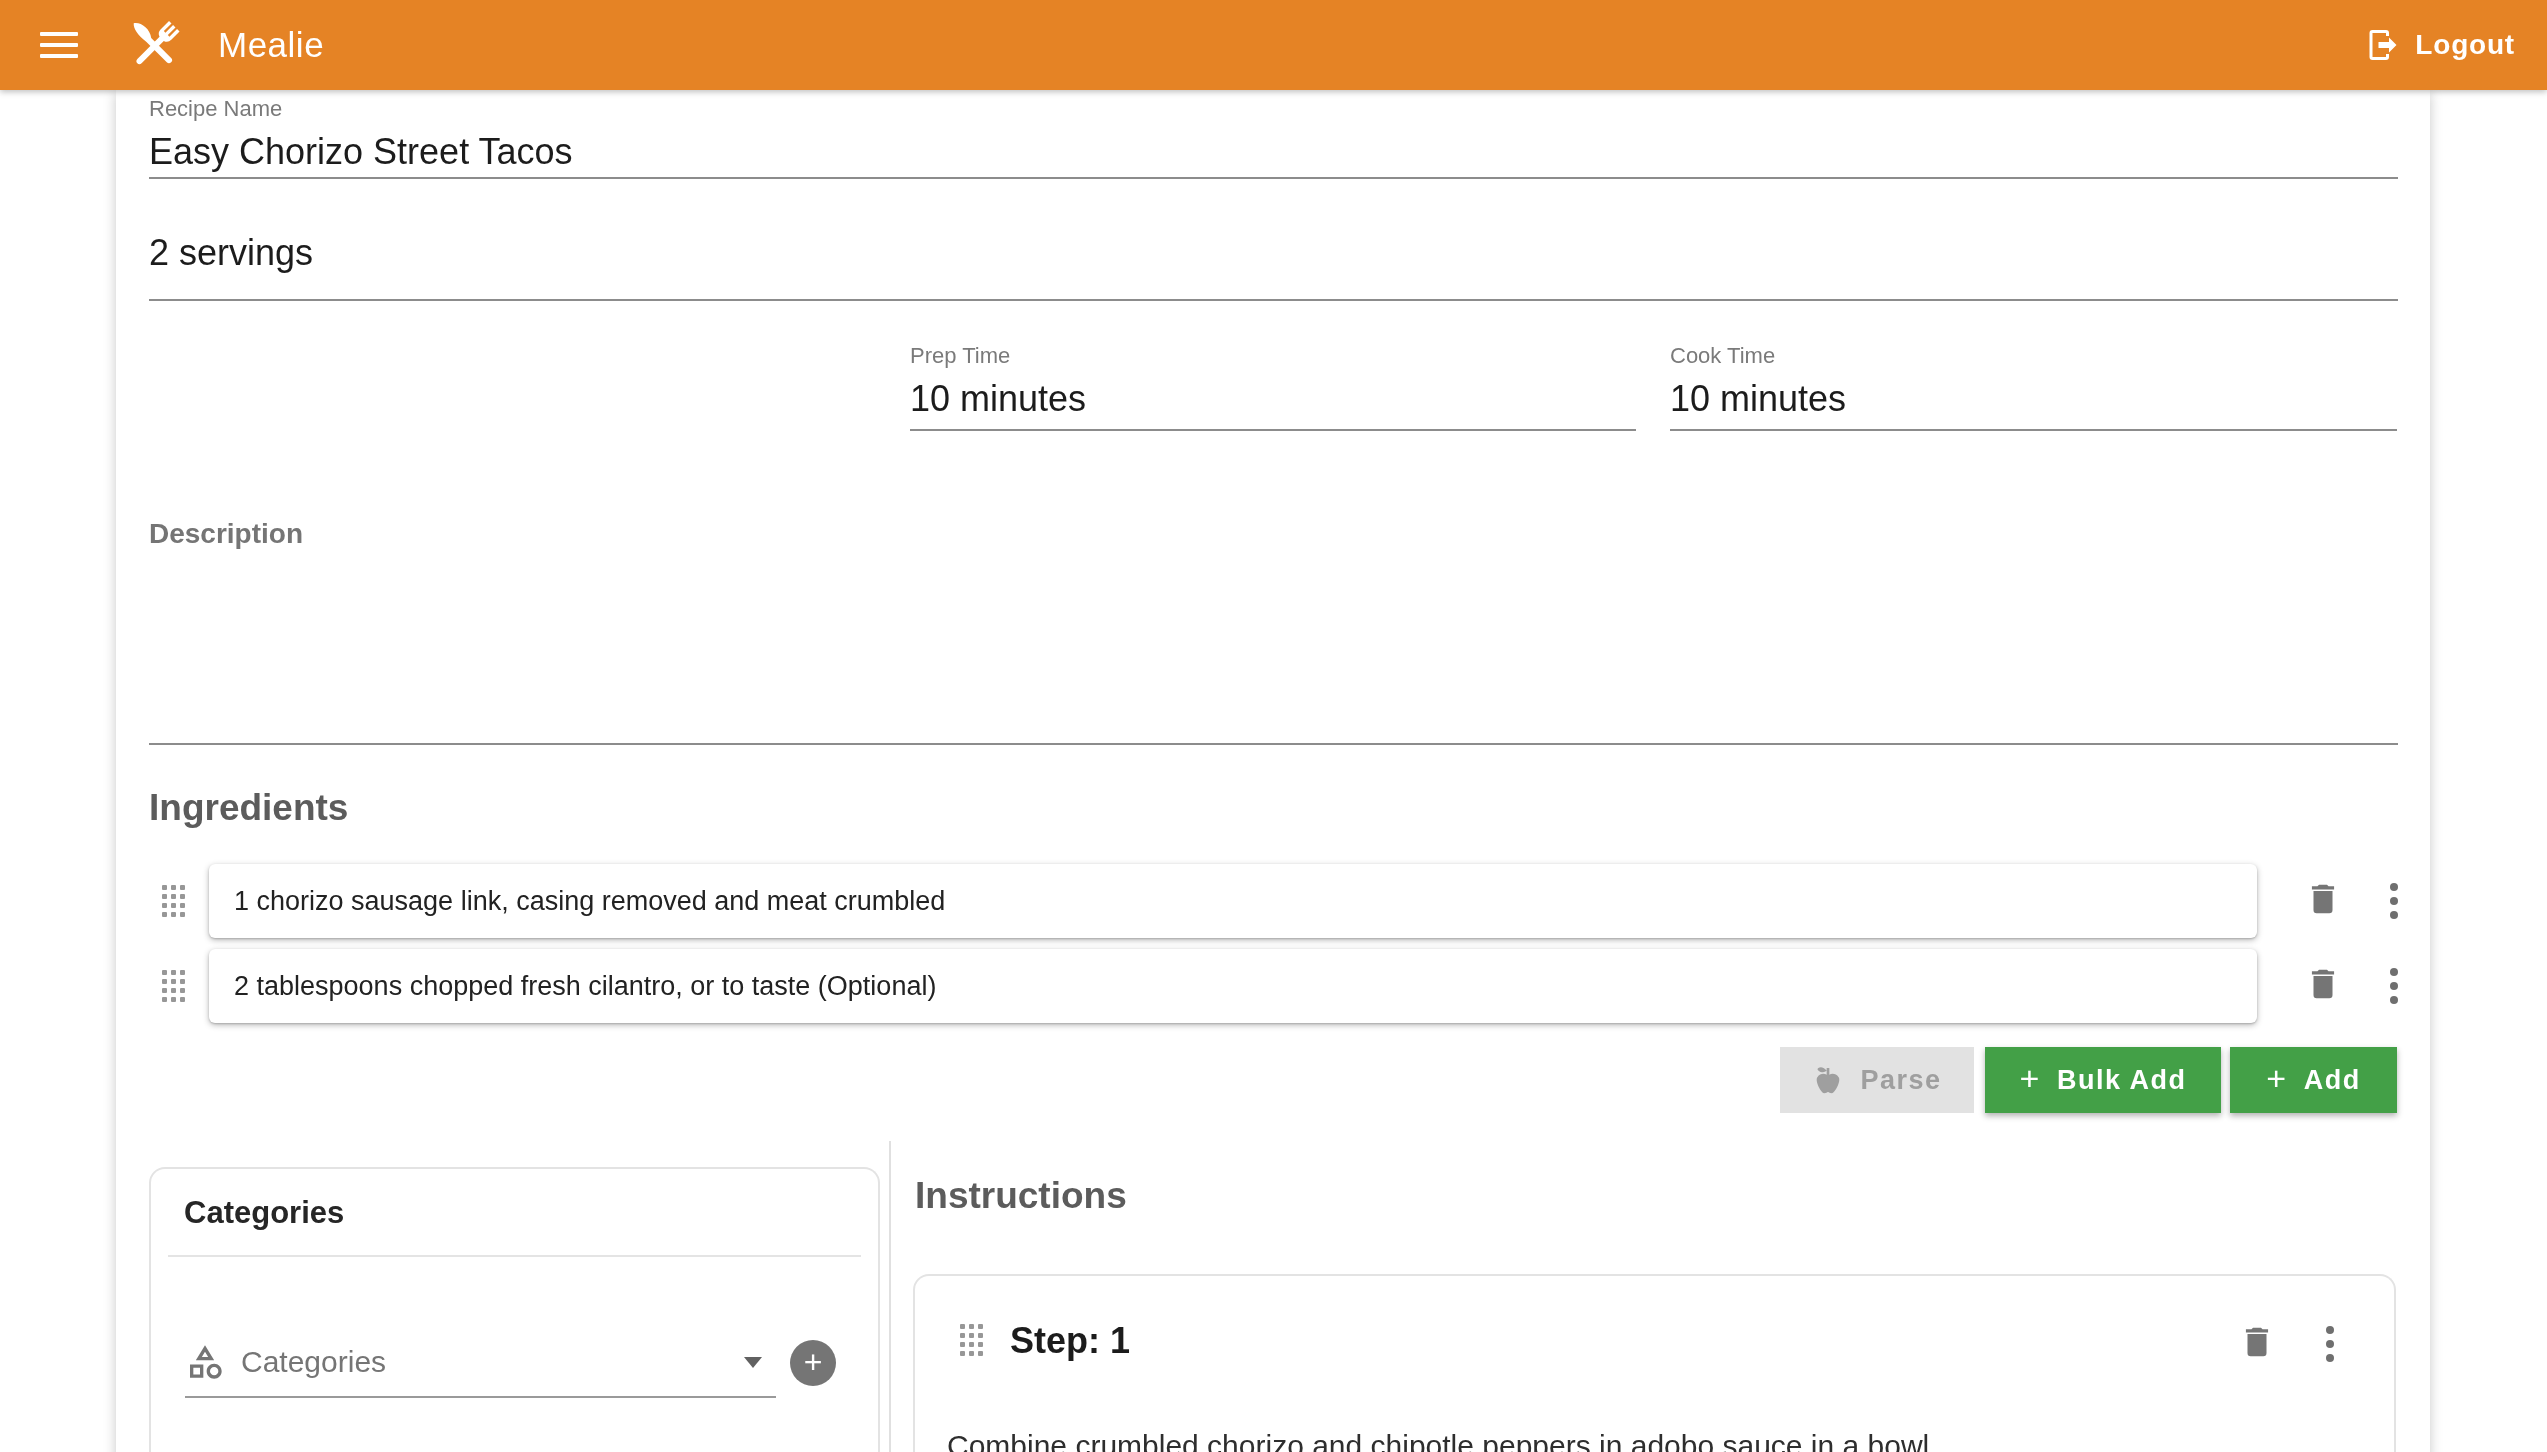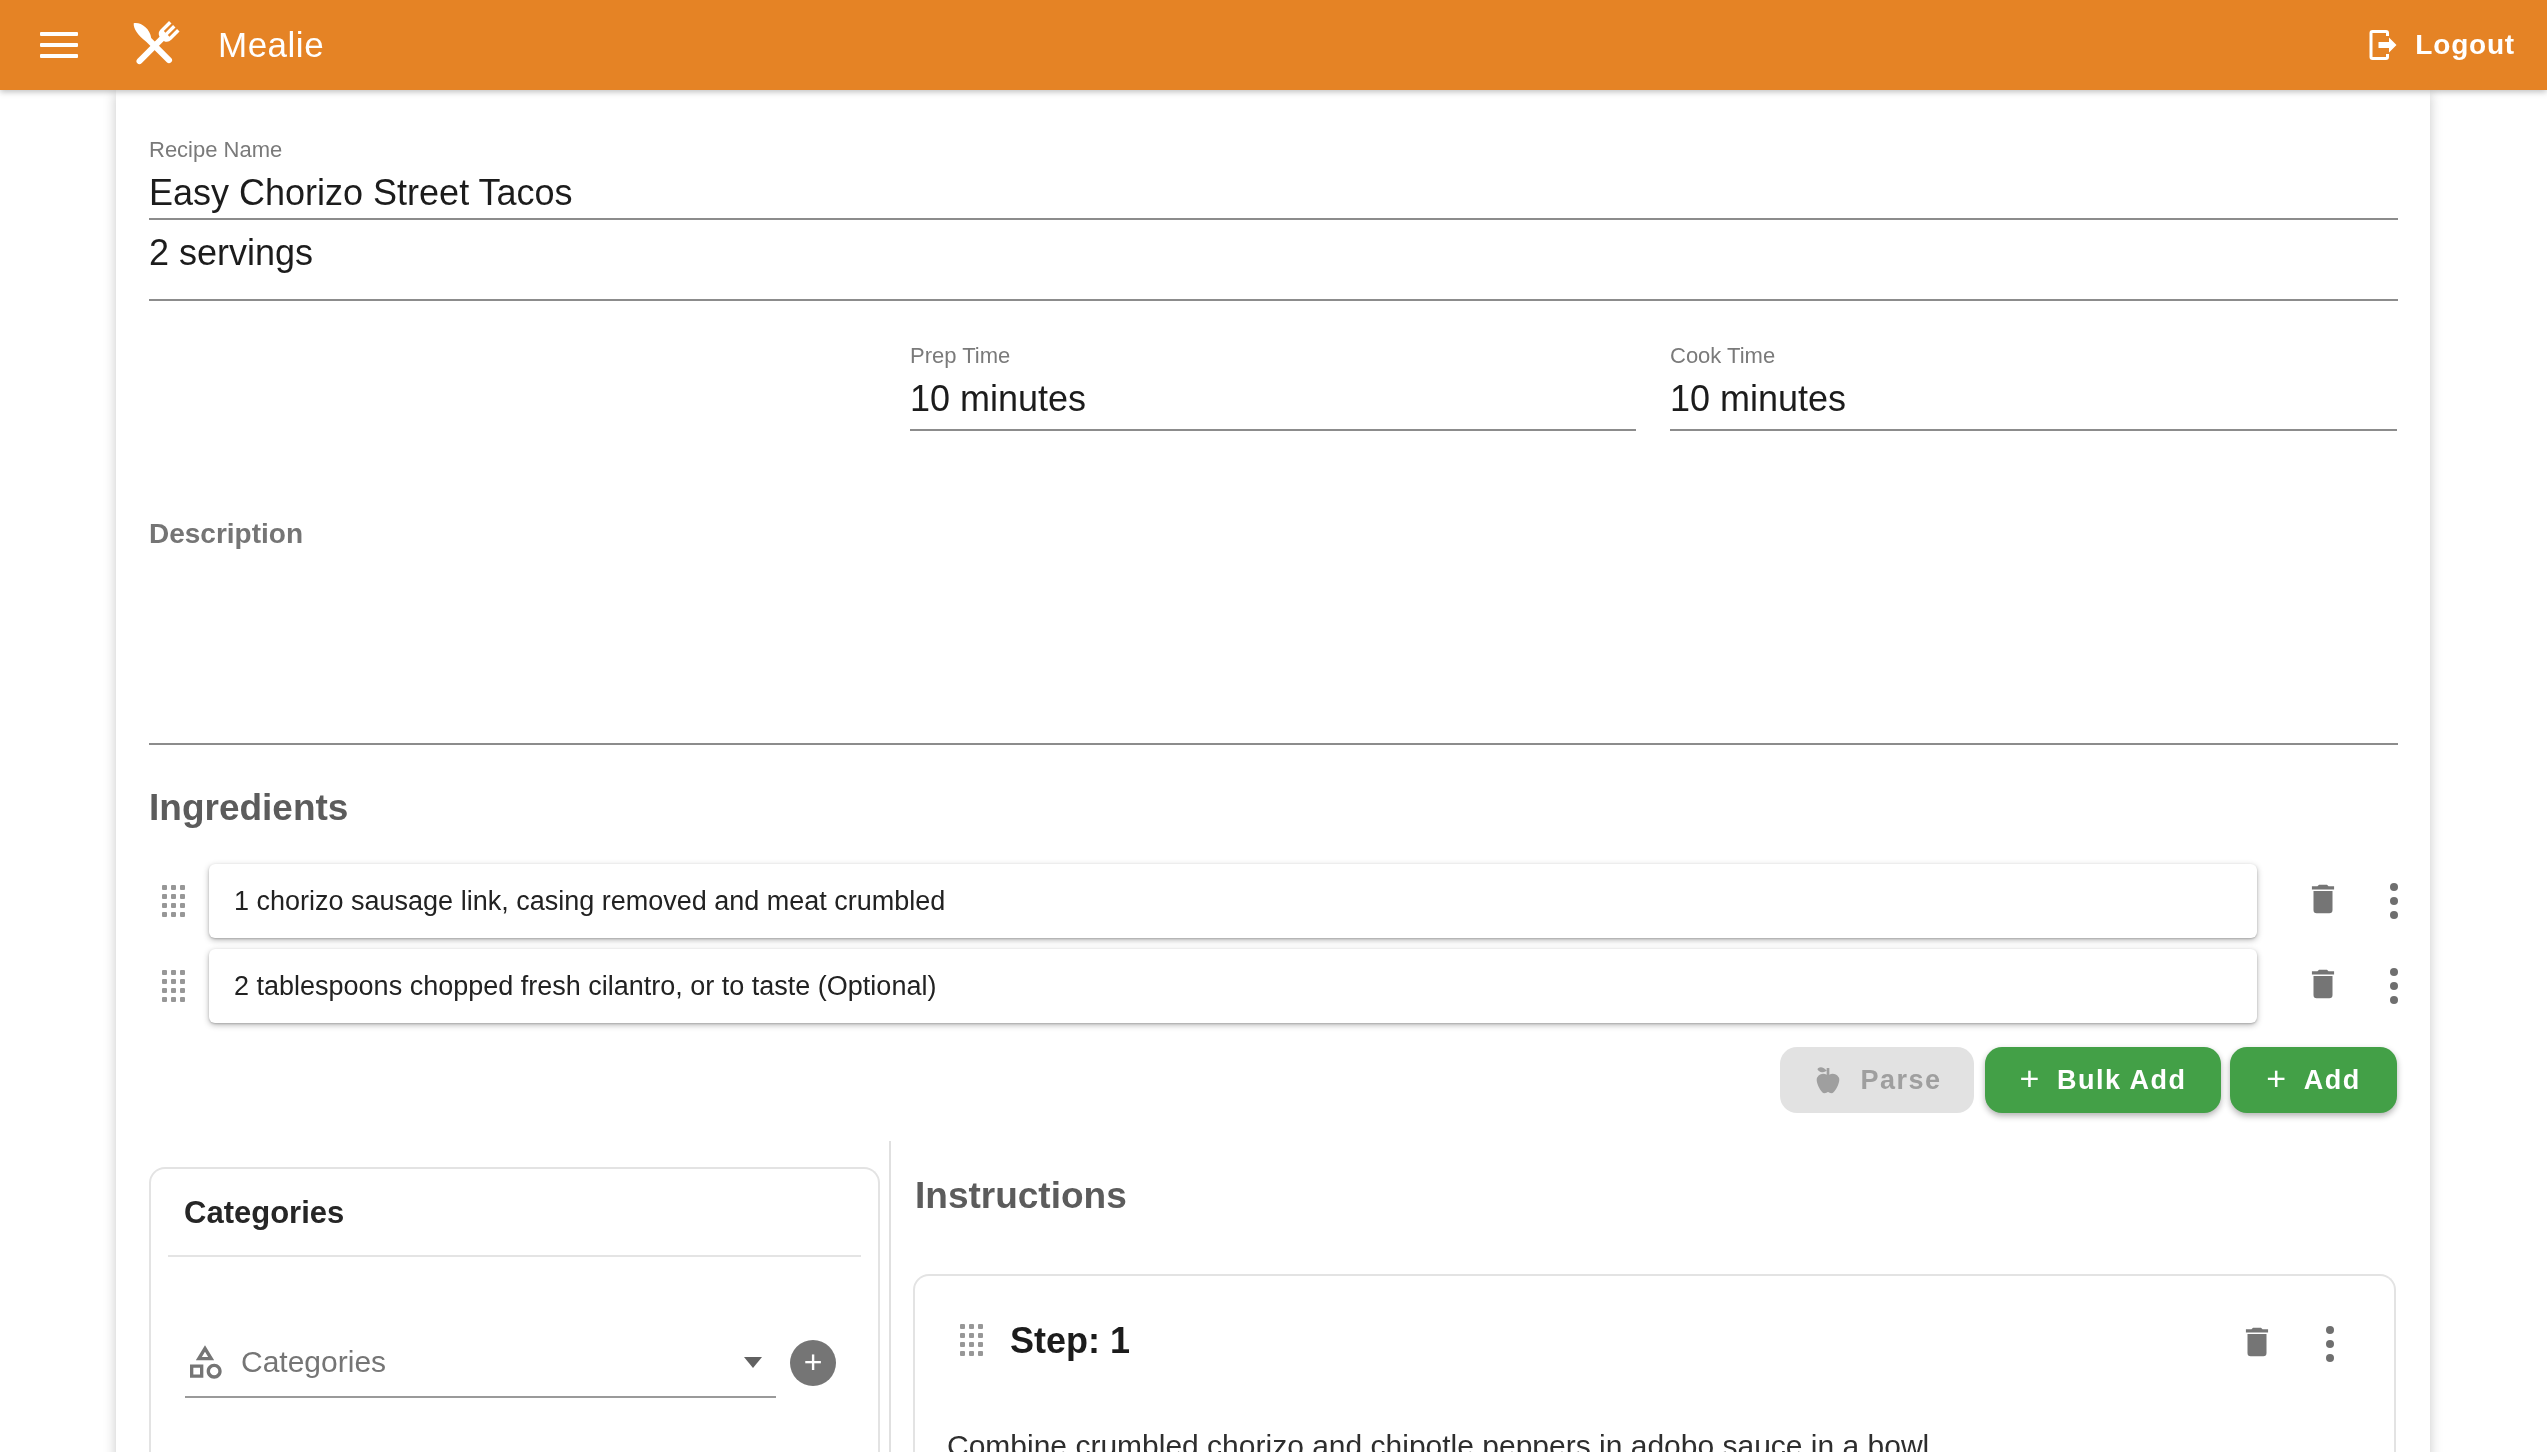--- a/index.html
+++ b/index.html
@@ -47,21 +47,21 @@
   .dragdots i { background:#979797; border-radius:1px; }
   .ingfield { position:absolute; left:60px; top:0; width:2048px; height:74px; background:#fff;
               border-radius:6px; box-shadow:0 2px 6px rgba(0,0,0,.28), 0 1px 2px rgba(0,0,0,.18);
               display:flex; align-items:center; padding-left:25px;
               font-size:27px; color:#222; }
   .iconbtn { position:absolute; top:50%; transform:translate(-50%,-50%); cursor:pointer; }
   .kebab { display:flex; flex-direction:column; gap:6px; }
   .kebab i { width:8px; height:8px; border-radius:50%; background:#6f6f6f; }
 
   
-  .btn { position:absolute; height:66px; border-radius:17px; display:flex; align-items:center;
+  .btn { position:absolute; height:66px; border-radius:0; display:flex; align-items:center;
          justify-content:center; font-weight:700; font-size:27px; letter-spacing:1.5px;
          cursor:pointer; }
   .btn .plus { font-size:34px; font-weight:400; margin-right:16px; margin-top:-3px; }
   .btn-green { background:#43A047; color:#fff; box-shadow:0 3px 6px rgba(0,0,0,.3); }
   .btn-disabled { background:#e2e2e2; color:#9f9f9f; cursor:default; }
   .btn-disabled svg { margin-right:16px; }
 
   
   .vdivider { position:absolute; width:2px; background:#e0e0e0; }
   .outcard { position:absolute; background:#fff; border:2px solid #e3e3e3; border-radius:16px; }
@@ -105,21 +105,21 @@
     <div class="logoutbtn">
       <svg width="36" height="36" viewBox="0 0 24 24">
         <path fill="#ffffff" d="M16,17V14H9V10H16V7L21,12L16,17M14,2A2,2 0 0,1 16,4V6H14V4H5V20H14V18H16V20A2,2 0 0,1 14,22H5A2,2 0 0,1 3,20V4A2,2 0 0,1 5,2H14Z"></path>
       </svg>
       <span class="lbl">Logout</span>
     </div>
   </header>
 
   <main class="maincard">
 
-    <div class="field" style="left:33px; top:6px; width:2249px; height:83px;margin-top:41px;">
+    <div class="field" style="left:33px; top:6px; width:2249px; height:83px;">
       <span class="flabel">Recipe Name</span>
       <span class="fvalue">Easy Chorizo Street Tacos</span>
     </div>
 
     <div class="field" style="left:33px; top:133px; width:2249px; height:78px;">
       <span class="fvalue">2 servings</span>
     </div>
 
     <div class="field" style="left:794px; top:253px; width:726px; height:88px;">
       <span class="flabel">Prep Time</span>

